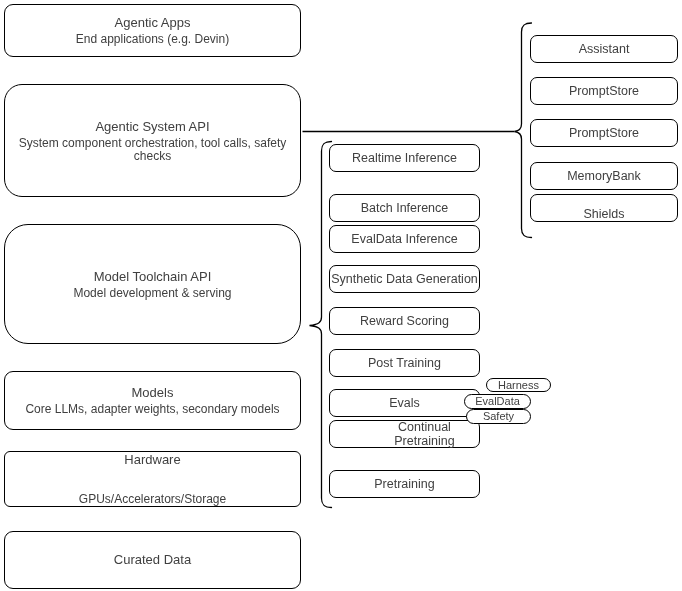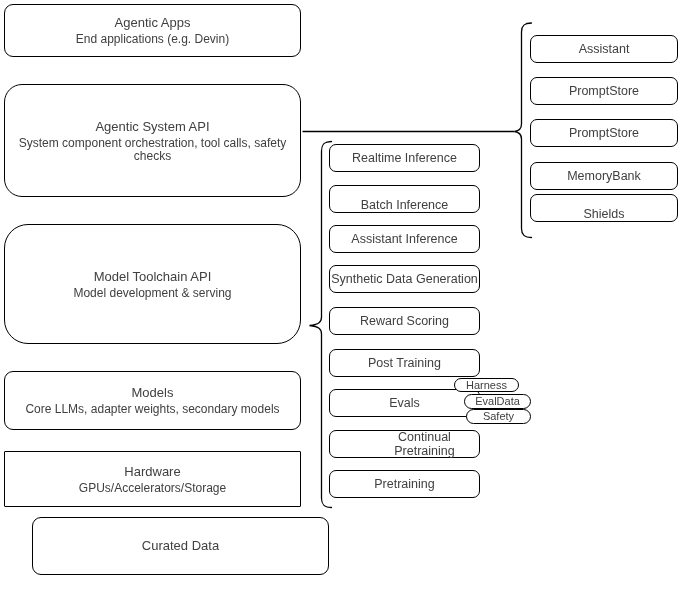--- a/index.html
+++ b/index.html
@@ -49,58 +49,58 @@
   <div class="node stack-node" style="top:224px;height:120px;border-radius:24px;">
     <div class="title">Model Toolchain API</div>
     <div class="subtitle">Model development &amp; serving</div>
   </div>
 
   <div class="node stack-node" style="top:371px;height:59px;border-radius:9px;">
     <div class="title">Models</div>
     <div class="subtitle">Core LLMs, adapter weights, secondary models</div>
   </div>
 
-  <div class="node stack-node" style="top:451px;height:56px;border-radius:1px;">
+  <div class="node stack-node" style="top:451px;height:56px;border-radius:6px;justify-content:space-between;">
     <div class="title">Hardware</div>
     <div class="subtitle">GPUs/Accelerators/Storage</div>
   </div>
 
-  <div class="node stack-node" style="top:517px;height:58px;border-radius:9px;margin-left:28px;">
+  <div class="node stack-node" style="top:531px;height:58px;border-radius:9px;">
     <div class="title">Curated Data</div>
   </div>
 
   <div class="node small-node mid-node" style="top:144px;">
     <span>Realtime Inference</span>
   </div>
-  <div class="node small-node mid-node" style="top:185px;justify-content:flex-end;">
+  <div class="node small-node mid-node" style="top:194px;">
     <span>Batch Inference</span>
   </div>
   <div class="node small-node mid-node" style="top:225px;">
-    <span>Assistant Inference</span>
+    <span>EvalData Inference</span>
   </div>
   <div class="node small-node mid-node" style="top:265px;">
     <span>Synthetic Data Generation</span>
   </div>
   <div class="node small-node mid-node" style="top:307px;">
     <span>Reward Scoring</span>
   </div>
   <div class="node small-node mid-node" style="top:349px;">
     <span>Post Training</span>
   </div>
   <div class="node small-node mid-node" style="top:389px;">
     <span>Evals</span>
   </div>
-  <div class="node small-node mid-node" style="top:430px;padding-left:40px;">
+  <div class="node small-node mid-node" style="top:420px;padding-left:40px;">
     <span>Continual Pretraining</span>
   </div>
   <div class="node small-node mid-node" style="top:470px;">
     <span>Pretraining</span>
   </div>
 
-  <div class="pill" style="left:454px;top:378px;width:65px;height:14px;">
+  <div class="pill" style="left:486px;top:378px;width:65px;height:14px;">
     <span>Harness</span>
   </div>
   <div class="pill" style="left:464px;top:394px;width:67px;height:15px;">
     <span>EvalData</span>
   </div>
   <div class="pill" style="left:466px;top:409px;width:65px;height:15px;">
     <span>Safety</span>
   </div>
 
   <div class="node small-node right-node" style="top:35px;">

